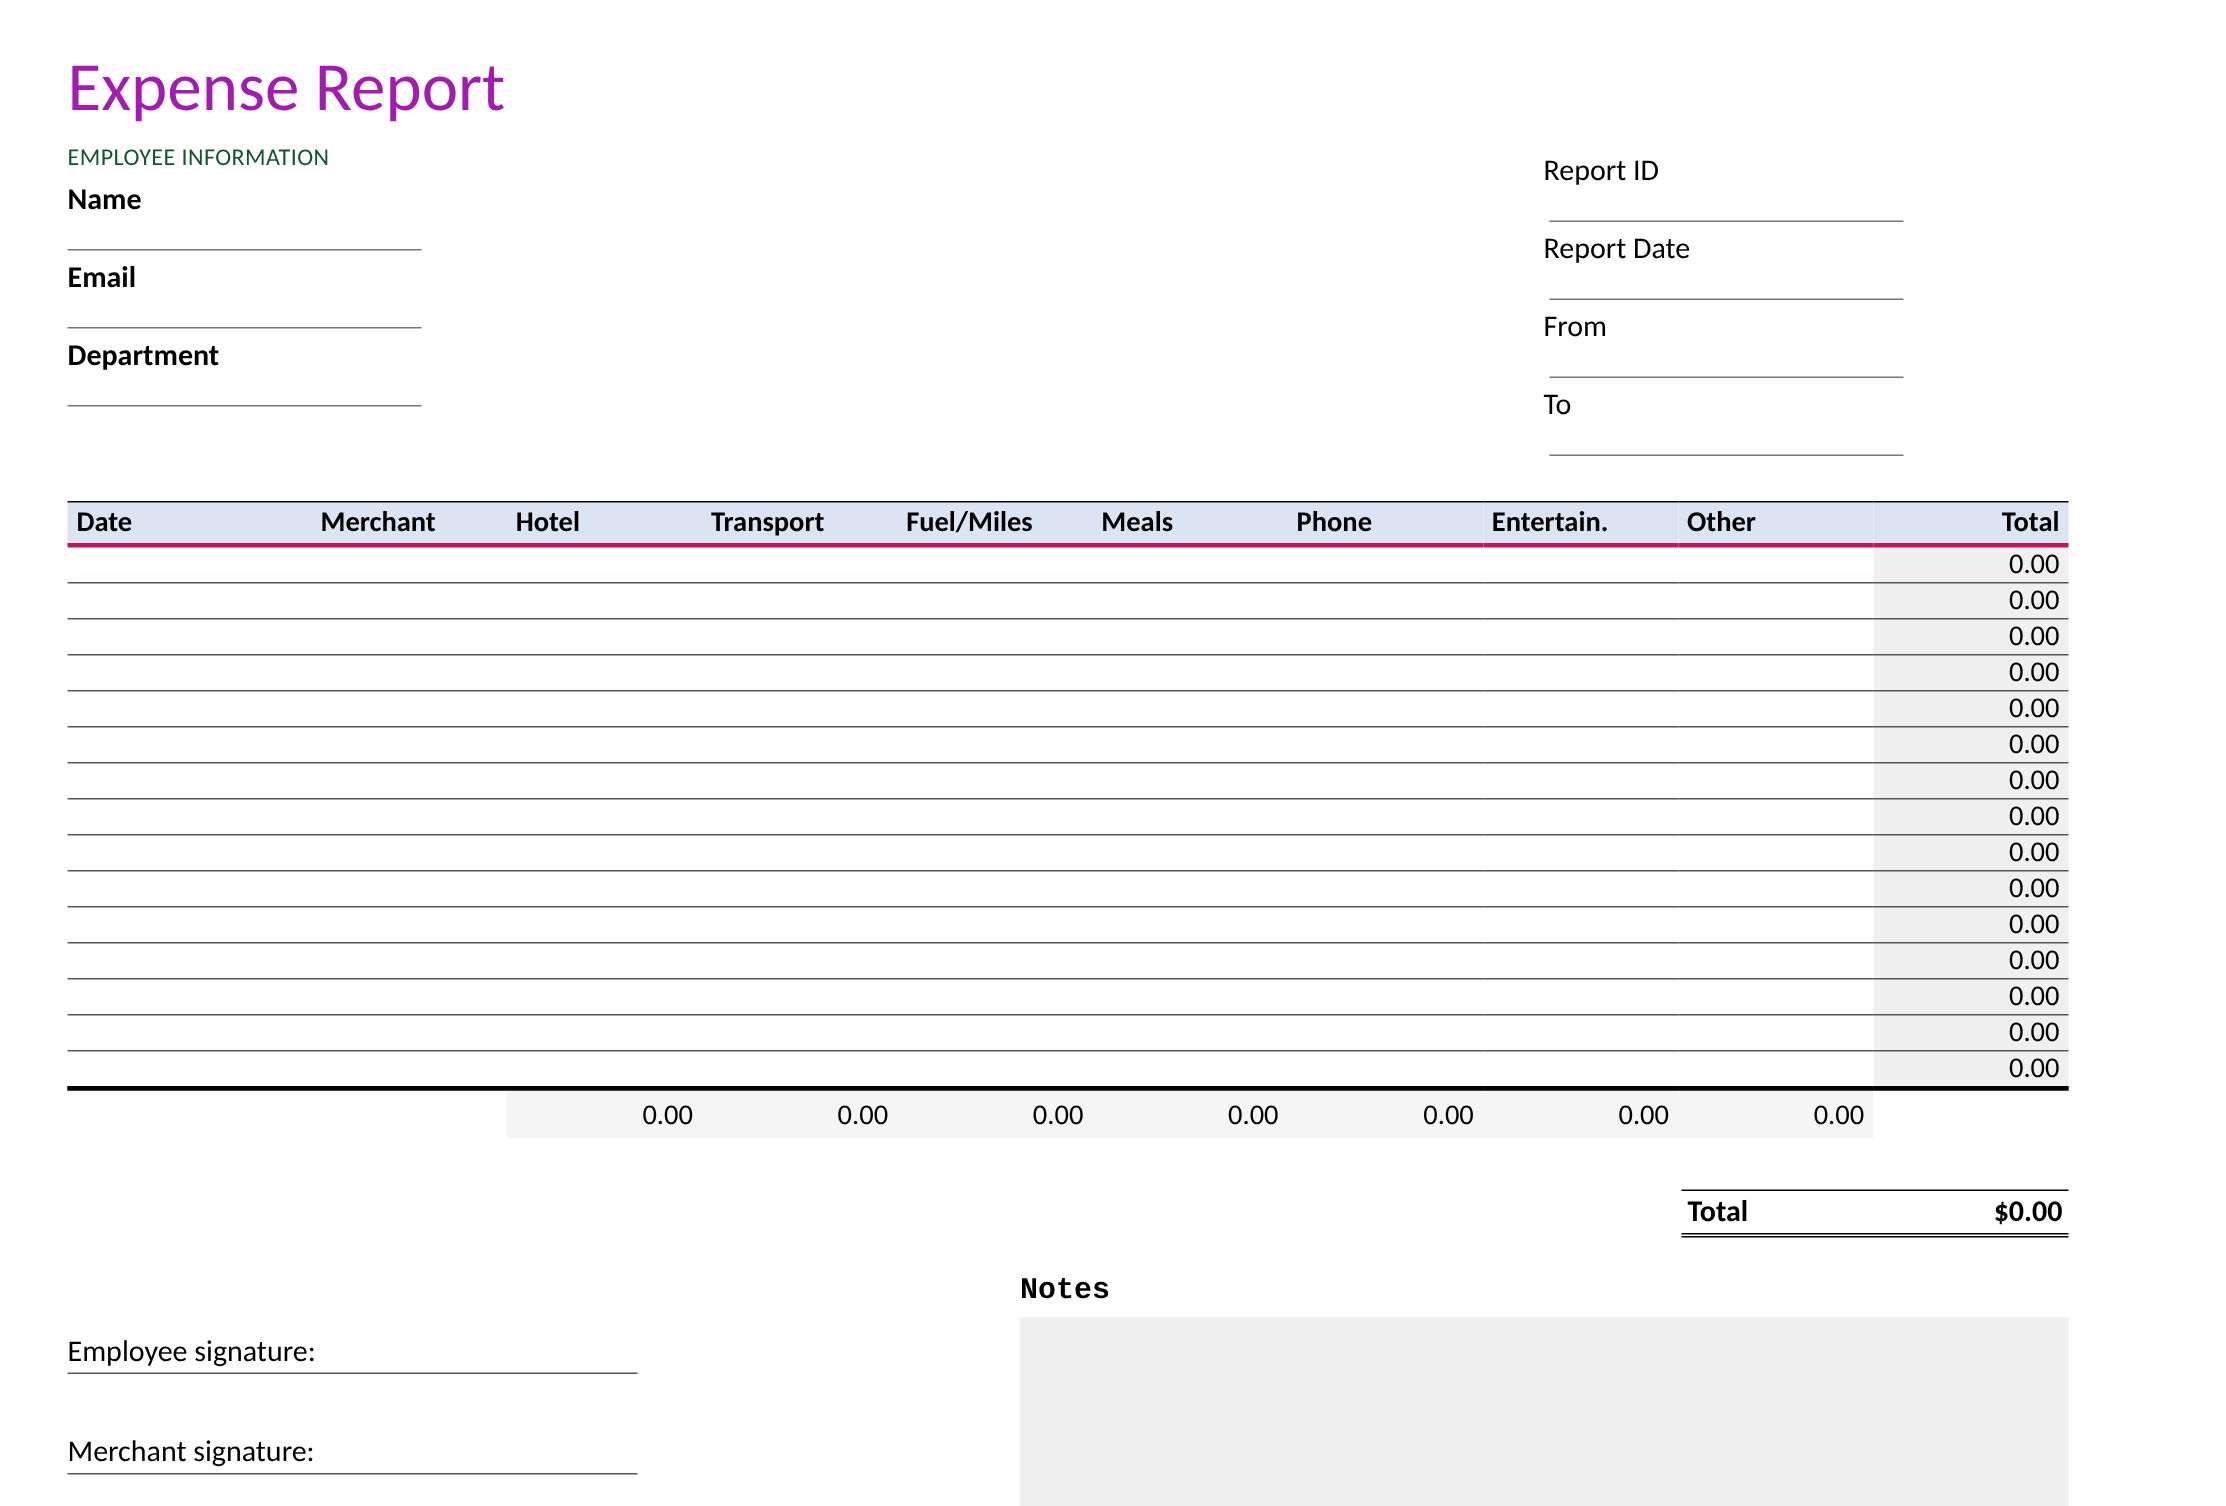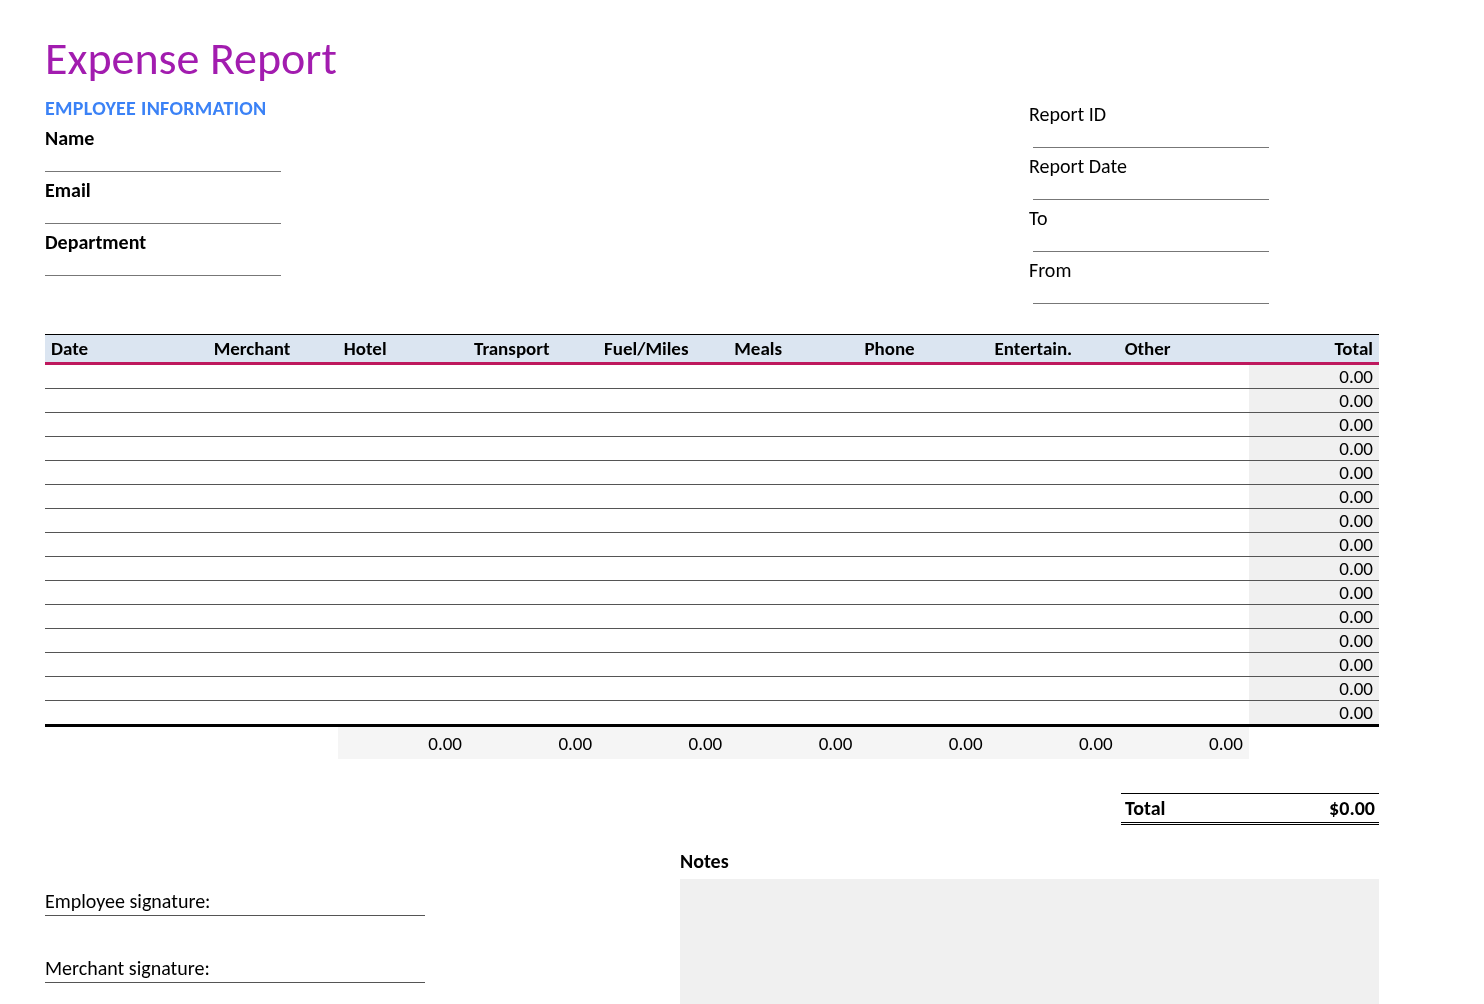--- a/index.html
+++ b/index.html
@@ -17,23 +17,23 @@
     font-weight:400;
     margin-bottom:10px;
   }
   .top{
     display:flex;
     justify-content:space-between;
   }
   .emp-block{width:340px;}
   .rpt-block{width:350px;}
   .subhead{
-    font-size:20px;
-    font-weight:bold;
-    color:#3b82f6;
+    font-size:16px;
+    font-weight:normal;
+    color:#14532d;
     letter-spacing:0.3px;
   }
   .frow{
     display:flex;
     align-items:flex-start;
     font-size:20px;
     margin-top:6px;
     flex-direction:column;
   }
   .flabel{font-weight:bold;width:145px;}
@@ -107,21 +107,21 @@
   .sigline{
     border-bottom:1px solid #555;
     height:28px;
     margin-top:36px;
     display:flex;
     align-items:flex-end;
     padding-bottom:2px;
     width:380px;
   }
   .notes{flex:1;}
-  .notes-label{font-size:20px;font-weight:bold;margin-bottom:6px;}
+  .notes-label{font-size:20px;font-weight:bold;margin-bottom:6px;font-family:Liberation Mono, monospace;}
   .notes-box{
     background:#f0f0f0;
     height:150px;
     width:100%;
   }
 </style>
 </head>
 <body>
 
 <div class="title">Expense Report</div>
@@ -146,25 +146,25 @@
   <div class="rpt-block">
     <div class="frow">
       <span class="flabel-n">Report ID</span>
       <input class="finput indent" value="" style="">
     </div>
     <div class="frow">
       <span class="flabel-n">Report Date</span>
       <input class="finput indent" value="" style="">
     </div>
     <div class="frow">
+      <span class="flabel-n">From</span>
+      <input class="finput indent" value="" style="">
+    </div>
+    <div class="frow">
       <span class="flabel-n">To</span>
-      <input class="finput indent" value="" style="">
-    </div>
-    <div class="frow">
-      <span class="flabel-n">From</span>
       <input class="finput indent" value="" style="">
     </div>
   </div>
 </div>
 
 <table class="expense">
   <colgroup>
     <col style="width:150px">
       <col style="width:120px">
     <col style="width:120px">

